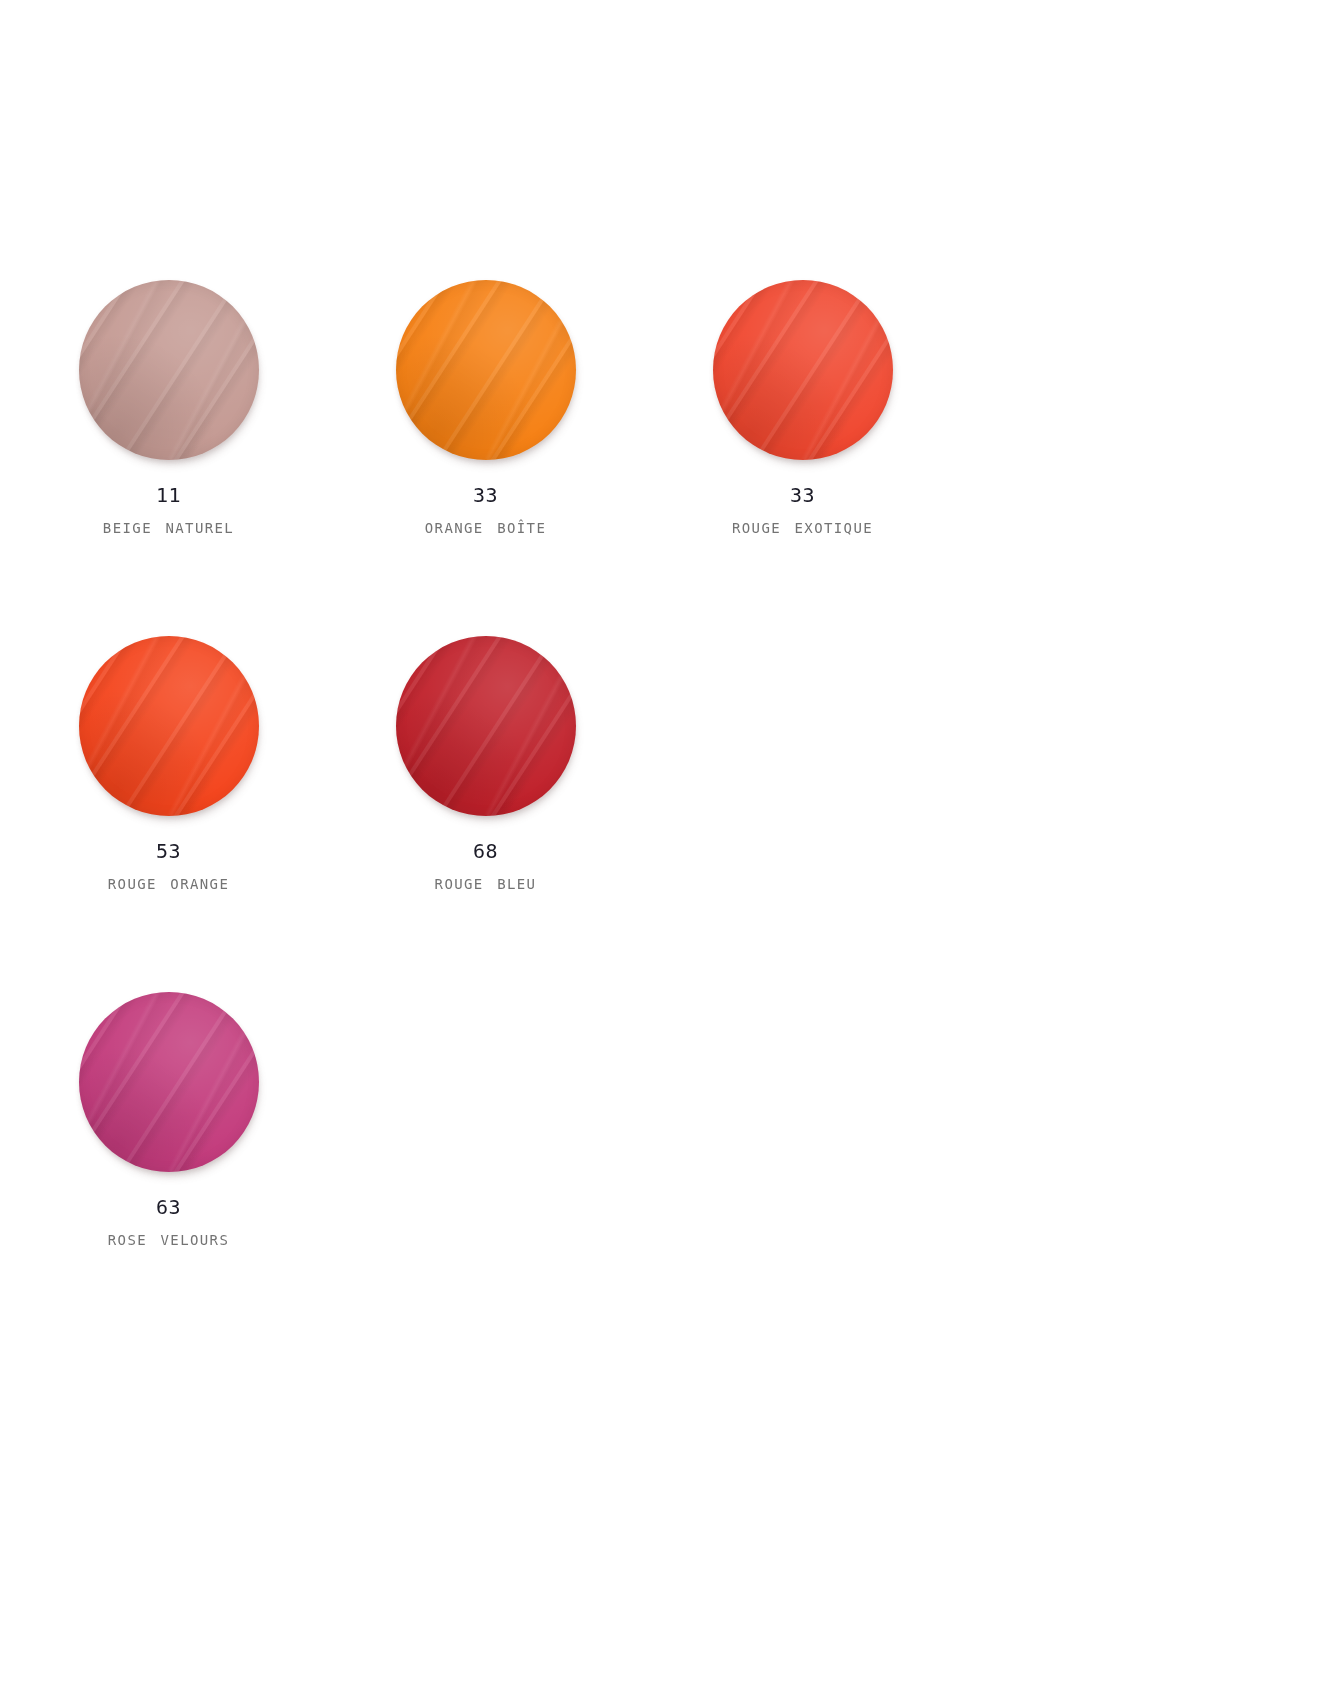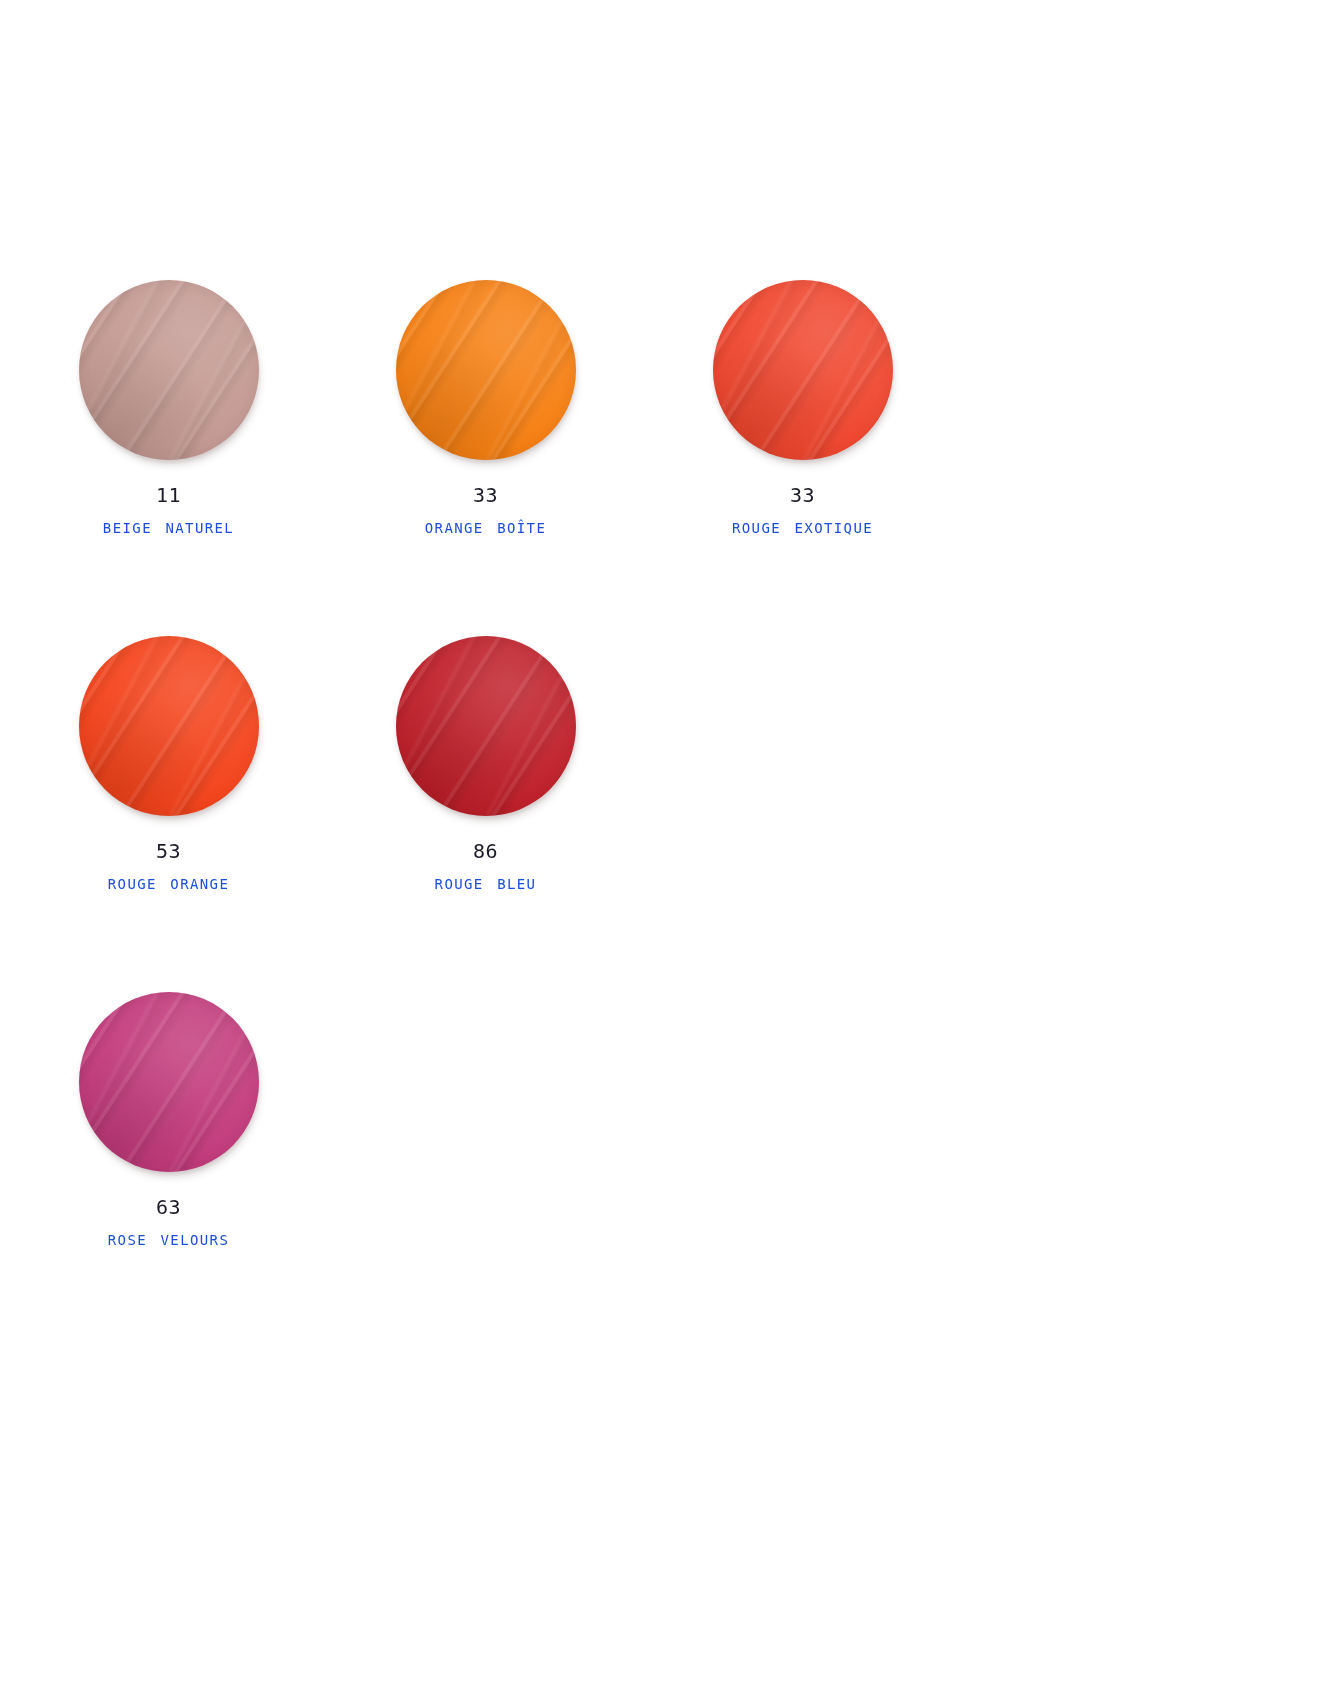--- a/index.html
+++ b/index.html
@@ -124,21 +124,21 @@
     display: block;
     color: #1c1c28;
   }
 
   .shade-name {
     font-size: 20px;
     letter-spacing: 1.4px;
     font-weight: 400;
     display: block;
     margin-top: 4px;
-    color: #1d4ed8;
+    color: #737373;
     font-variant: small-caps;
     text-transform: lowercase;
   }
   
   .shade-name::first-letter { font-size: 20px; }
 </style>
 </head>
 <body>
 
 <div id="swatch-grid">
@@ -204,21 +204,21 @@
       <div class="swatch-cell">
         <div class="swatch-disc-wrap">
           <div class="swatch-disc" style="background: rgb(192, 32, 42);">
             <div class="tex"></div>
             <div class="tex2"></div>
             <div class="sheen"></div>
             <div class="rim"></div>
           </div>
         </div>
         <div class="swatch-caption">
-          <span class="shade-number">86</span>
+          <span class="shade-number">68</span>
           <span class="shade-name">Rouge Bleu</span>
         </div>
       </div>
     </div>
     <div class="swatch-row">
       <div class="swatch-cell">
         <div class="swatch-disc-wrap">
           <div class="swatch-disc" style="background: rgb(195, 59, 124);">
             <div class="tex"></div>
             <div class="tex2"></div>

